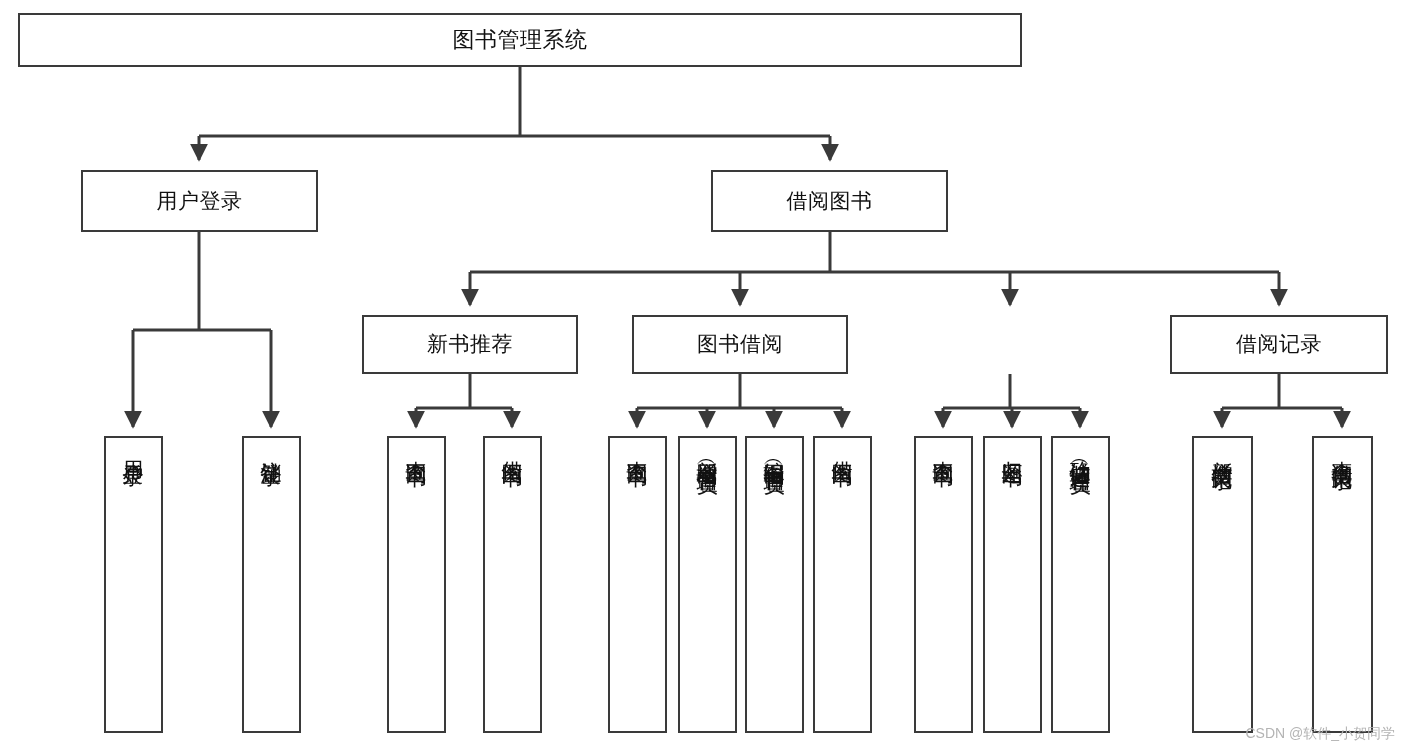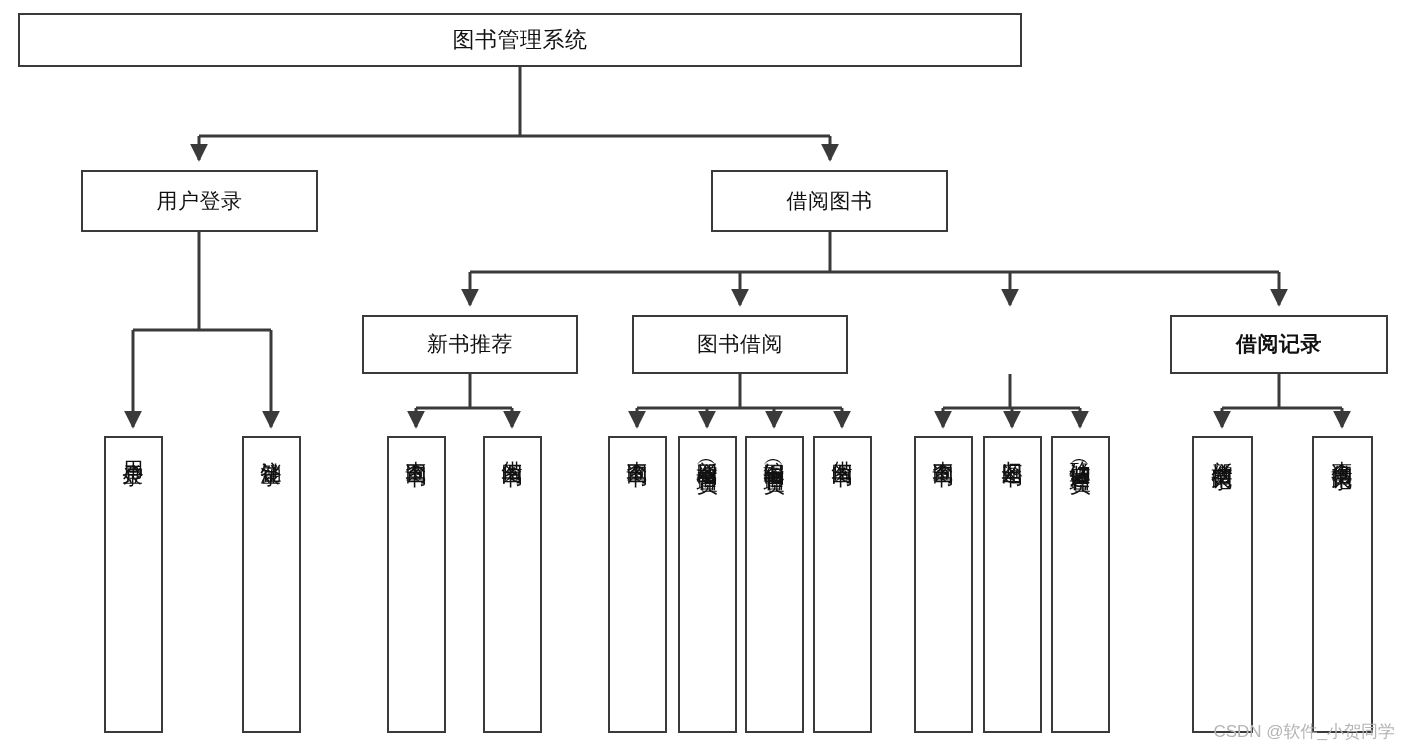--- a/index.html
+++ b/index.html
@@ -56,21 +56,21 @@
     line-height: 1;
     white-space: nowrap;
   }
   .node.root .lbl {
     font-size: 22px;
   }
   #watermark {
     position: absolute;
     right: 10px;
     bottom: 4px;
-    font-size: 17px;
+    font-size: 14px;
     color: #b4b4b4;
     white-space: nowrap;
     pointer-events: none;
   }
 </style>
 </head>
 <body>
 
 <div id="canvas">
 
@@ -134,21 +134,21 @@
   <div class="node horizontal" style="left:711px; top:170px; width:237px; height:62px;">
     <span class="lbl">借阅图书</span>
   </div>
 
   <div class="node horizontal" style="left:362px; top:315px; width:216px; height:59px;font-family:Liberation Serif, serif;">
     <span class="lbl">新书推荐</span>
   </div>
   <div class="node horizontal" style="left:632px; top:315px; width:216px; height:59px;">
     <span class="lbl">图书借阅</span>
   </div>
-  <div class="node horizontal" style="left:1170px; top:315px; width:218px; height:59px;font-weight:bold;">
+  <div class="node horizontal" style="left:1170px; top:315px; width:218px; height:59px;">
     <span class="lbl">借阅记录</span>
   </div>
 
   <div class="node vertical" style="left:104px; top:436px; width:59px; height:297px;">
     <span class="lbl">用户登录</span>
   </div>
   <div class="node vertical" style="left:242px; top:436px; width:59px; height:297px;">
     <span class="lbl">注销登录</span>
   </div>
 

